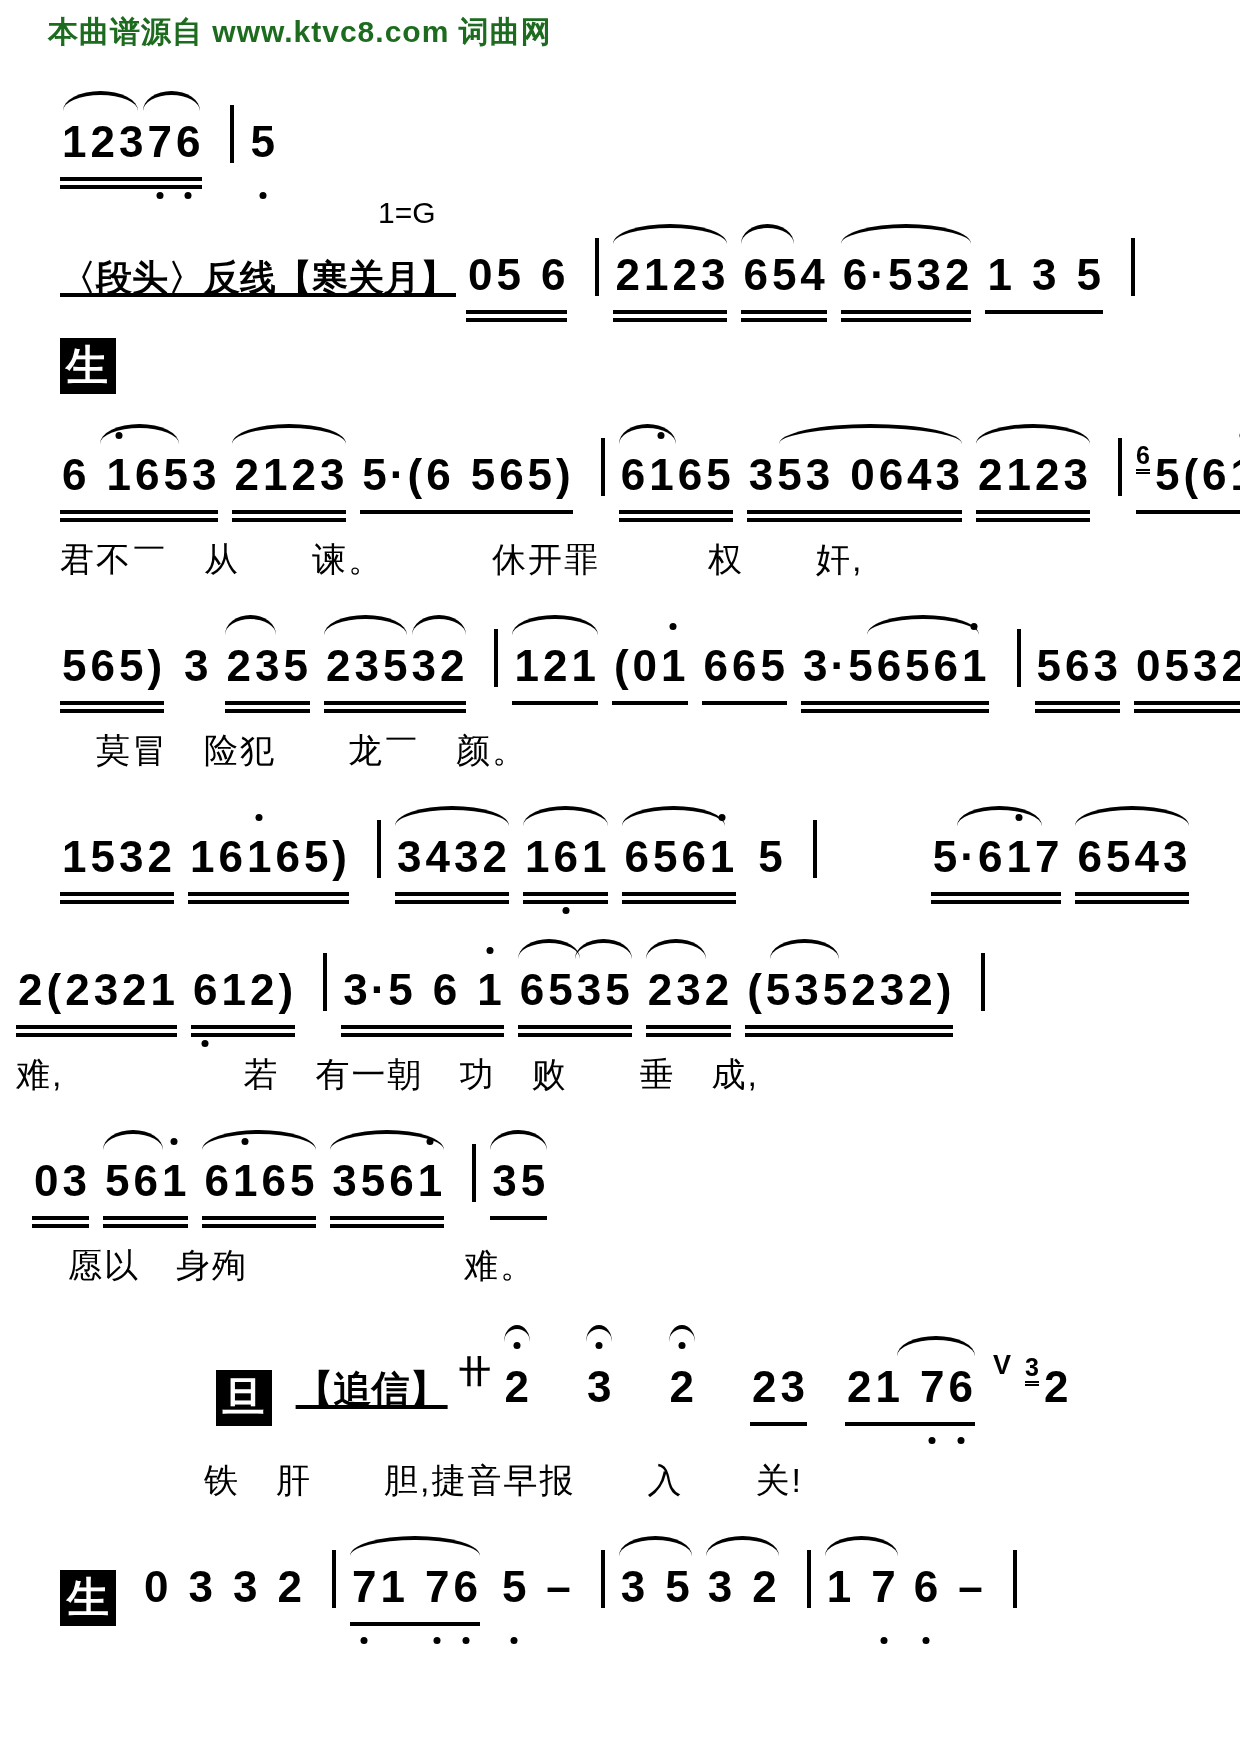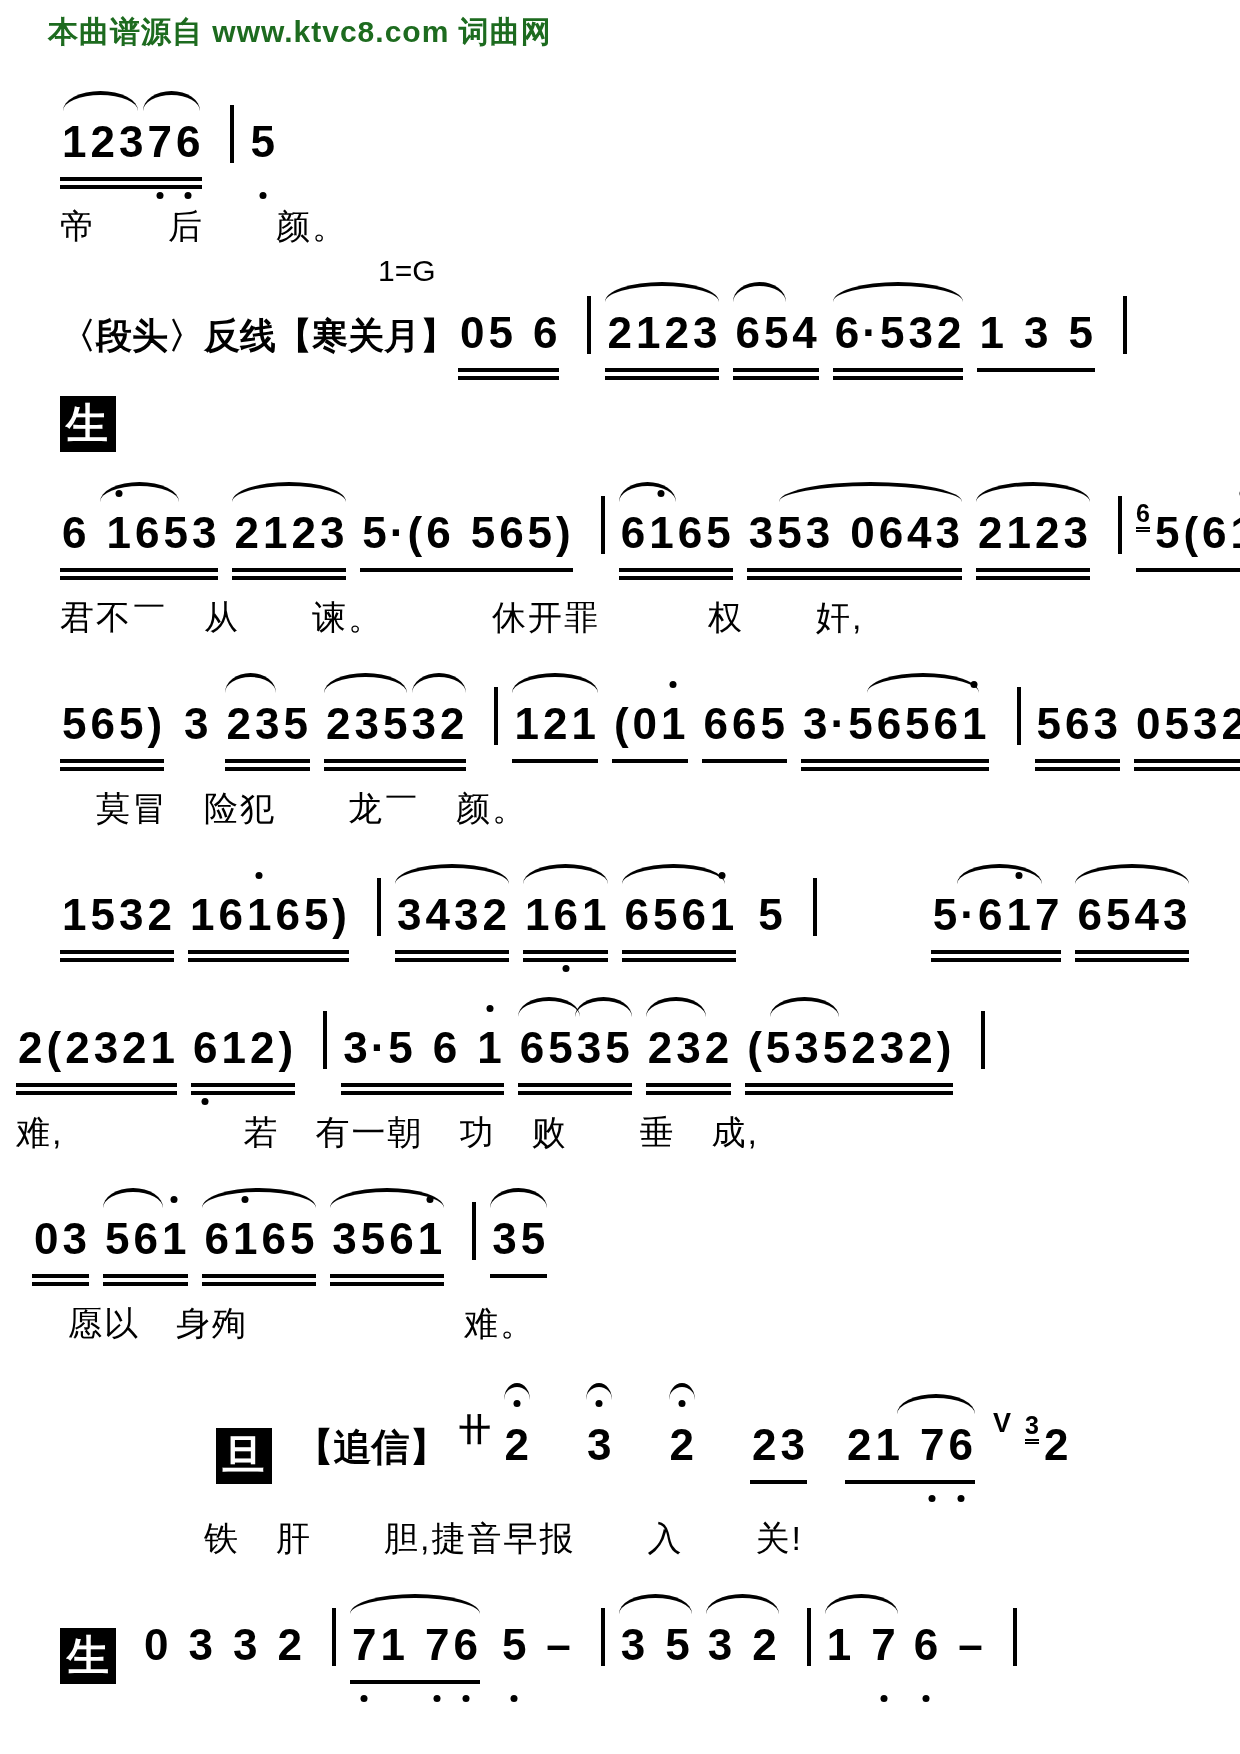--- a/index.html
+++ b/index.html
@@ -1,50 +1,49 @@
 <!DOCTYPE html>
 <html><head>
 <meta charset="utf-8">
 <style>
   html,body{margin:0;padding:0;background:#ffffff;}
   body{width:1240px;height:1754px;font-family:"Liberation Sans",sans-serif;color:#000;overflow:hidden;position:relative;}
   .header{padding:12px 0 0 62px;font-size:30px;font-weight:bold;letter-spacing:1px;white-space:pre;}
   .score{padding:26px 0 0 0;}
   .system{position:relative;margin:0 0 18px 60px;}
-  .notation-row{white-space:nowrap;font-size:44px;font-weight:bold;line-height:60px;padding:26px 0 22px 0;}
+  .notation-row{white-space:nowrap;font-size:44px;font-weight:bold;line-height:60px;padding:26px 0 22px 0;text-decoration:underline;}
   .grp{display:inline-block;position:relative;margin:0 14px 0 0;vertical-align:baseline;}
   .ch{position:relative;display:inline-block;padding:0 2px;}
   .ch.mid{padding:0 1px;}
   .sp{display:inline-block;width:16px;}
   .da{position:absolute;left:50%;top:-13px;transform:translateX(-50%);width:7px;height:7px;background:#000;border-radius:50%;}
   .db{position:absolute;left:50%;bottom:-27px;transform:translateX(-50%);width:7px;height:7px;background:#000;border-radius:50%;}
   .ul{position:absolute;left:0;right:0;bottom:-9px;height:4px;background:#000;}
   .ul2{bottom:-17px;}
   .slur{position:absolute;top:-21px;height:16px;border-top:4px solid #000;border-radius:50%/100% 100% 0 0;}
   .accarc{position:absolute;left:50%;top:-32px;transform:translateX(-50%);width:26px;height:13px;border-top:4px solid #000;border-radius:50%/100% 100% 0 0;}
   .accdot{position:absolute;left:50%;top:-15px;transform:translateX(-50%);width:7px;height:7px;background:#000;border-radius:50%;}
   .bar{display:inline-block;width:4px;height:58px;background:#000;margin:0 14px;vertical-align:-6px;}
   .grace{font-size:25px;vertical-align:26px;margin-right:3px;display:inline-block;line-height:1;border-bottom:5px double #000;padding-bottom:1px;}
   .breath{font-size:27px;vertical-align:28px;margin:0 10px 0 4px;}
   .sym{font-size:31px;vertical-align:20px;margin-right:2px;}
-  .pre{font-size:36px;margin-right:2px;letter-spacing:0;}
+  .pre{font-size:36px;margin-right:10px;letter-spacing:0;}
   .annotation{font-size:38px;margin:0 12px 0 6px;}
   .rolebox{display:inline-flex;width:56px;height:56px;background:#000;color:#fff;font-size:42px;font-weight:bold;align-items:center;justify-content:center;margin-right:18px;vertical-align:-10px;flex:0 0 auto;}
   .lyric-row{margin-top:8px;font-size:34px;white-space:pre;display:flex;align-items:center;min-height:50px;letter-spacing:2px;}
   .key{position:absolute;top:-16px;left:318px;font-size:30px;font-weight:normal;}
 </style>
 </head>
 <body>
 
 <div class="header" style="color: rgb(29, 107, 31); padding-left: 48px;">本曲谱源自 www.ktvc8.com 词曲网</div>
 
 <div class="score">
     <div class="system">
       <div class="notation-row"><span class="grp"><span class="ch">1</span><span class="ch">2</span><span class="ch">3</span><span class="ch">7<span class="db"></span></span><span class="ch">6<span class="db"></span></span><div class="ul"></div><div class="ul ul2"></div><div class="slur" style="left: 2%; width: 53%;"></div><div class="slur" style="left: 58%; width: 40%;"></div></span><span class="bar"></span><span class="grp"><span class="ch">5<span class="db"></span></span></span></div>
-      <div class="lyric-row"><span class="lyrics">帝　　后　　颜。</span></div>
     </div>
     <div class="system">
       <div class="key">1=G</div>
       <div class="notation-row"><span class="pre">〈段头〉反线【寒关月】</span><span class="grp"><span class="ch">0</span><span class="ch">5</span><span class="sp"></span><span class="ch">6</span><div class="ul"></div><div class="ul ul2"></div></span><span class="bar"></span><span class="grp"><span class="ch">2</span><span class="ch">1</span><span class="ch">2</span><span class="ch">3</span><div class="ul"></div><div class="ul ul2"></div><div class="slur" style="left: 0%; width: 100%;"></div></span><span class="grp"><span class="ch">6</span><span class="ch">5</span><span class="ch">4</span><div class="ul"></div><div class="ul ul2"></div><div class="slur" style="left: 0%; width: 62%;"></div></span><span class="grp"><span class="ch">6</span><span class="ch mid">·</span><span class="ch">5</span><span class="ch">3</span><span class="ch">2</span><div class="ul"></div><div class="ul ul2"></div><div class="slur" style="left: 0%; width: 100%;"></div></span><span class="grp"><span class="ch">1</span><span class="sp"></span><span class="ch">3</span><span class="sp"></span><span class="ch">5</span><div class="ul"></div></span><span class="bar"></span></div>
       <div class="lyric-row"><span class="rolebox">生</span></div>
     </div>
     <div class="system" style="margin-top: 6px;">
       <div class="notation-row"><span class="grp"><span class="ch">6</span><span class="sp"></span><span class="ch">1<span class="da"></span></span><span class="ch">6</span><span class="ch">5</span><span class="ch">3</span><div class="ul"></div><div class="ul ul2"></div><div class="slur" style="left: 25%; width: 50%;"></div></span><span class="grp"><span class="ch">2</span><span class="ch">1</span><span class="ch">2</span><span class="ch">3</span><div class="ul"></div><div class="ul ul2"></div><div class="slur" style="left: 0%; width: 100%;"></div></span><span class="grp"><span class="ch">5</span><span class="ch mid">·</span><span class="ch">(</span><span class="ch">6</span><span class="sp"></span><span class="ch">5</span><span class="ch">6</span><span class="ch">5</span><span class="ch">)</span><div class="ul"></div></span><span class="bar"></span><span class="grp"><span class="ch">6</span><span class="ch">1<span class="da"></span></span><span class="ch">6</span><span class="ch">5</span><div class="ul"></div><div class="ul ul2"></div><div class="slur" style="left: 0%; width: 50%;"></div></span><span class="grp"><span class="ch">3</span><span class="ch">5</span><span class="ch">3</span><span class="sp"></span><span class="ch">0</span><span class="ch">6</span><span class="ch">4</span><span class="ch">3</span><div class="ul"></div><div class="ul ul2"></div><div class="slur" style="left: 15%; width: 85%;"></div></span><span class="grp"><span class="ch">2</span><span class="ch">1</span><span class="ch">2</span><span class="ch">3</span><div class="ul"></div><div class="ul ul2"></div><div class="slur" style="left: 0%; width: 100%;"></div></span><span class="bar"></span><span class="grp"><span class="grace">6</span><span class="ch">5</span><span class="ch">(</span><span class="ch">6</span><span class="ch">1<span class="da"></span></span><div class="ul"></div></span></div>
       <div class="lyric-row"><span class="lyrics">君不￣　从　　谏。　　　休开罪　　　权　　奸,</span></div>
     </div>

